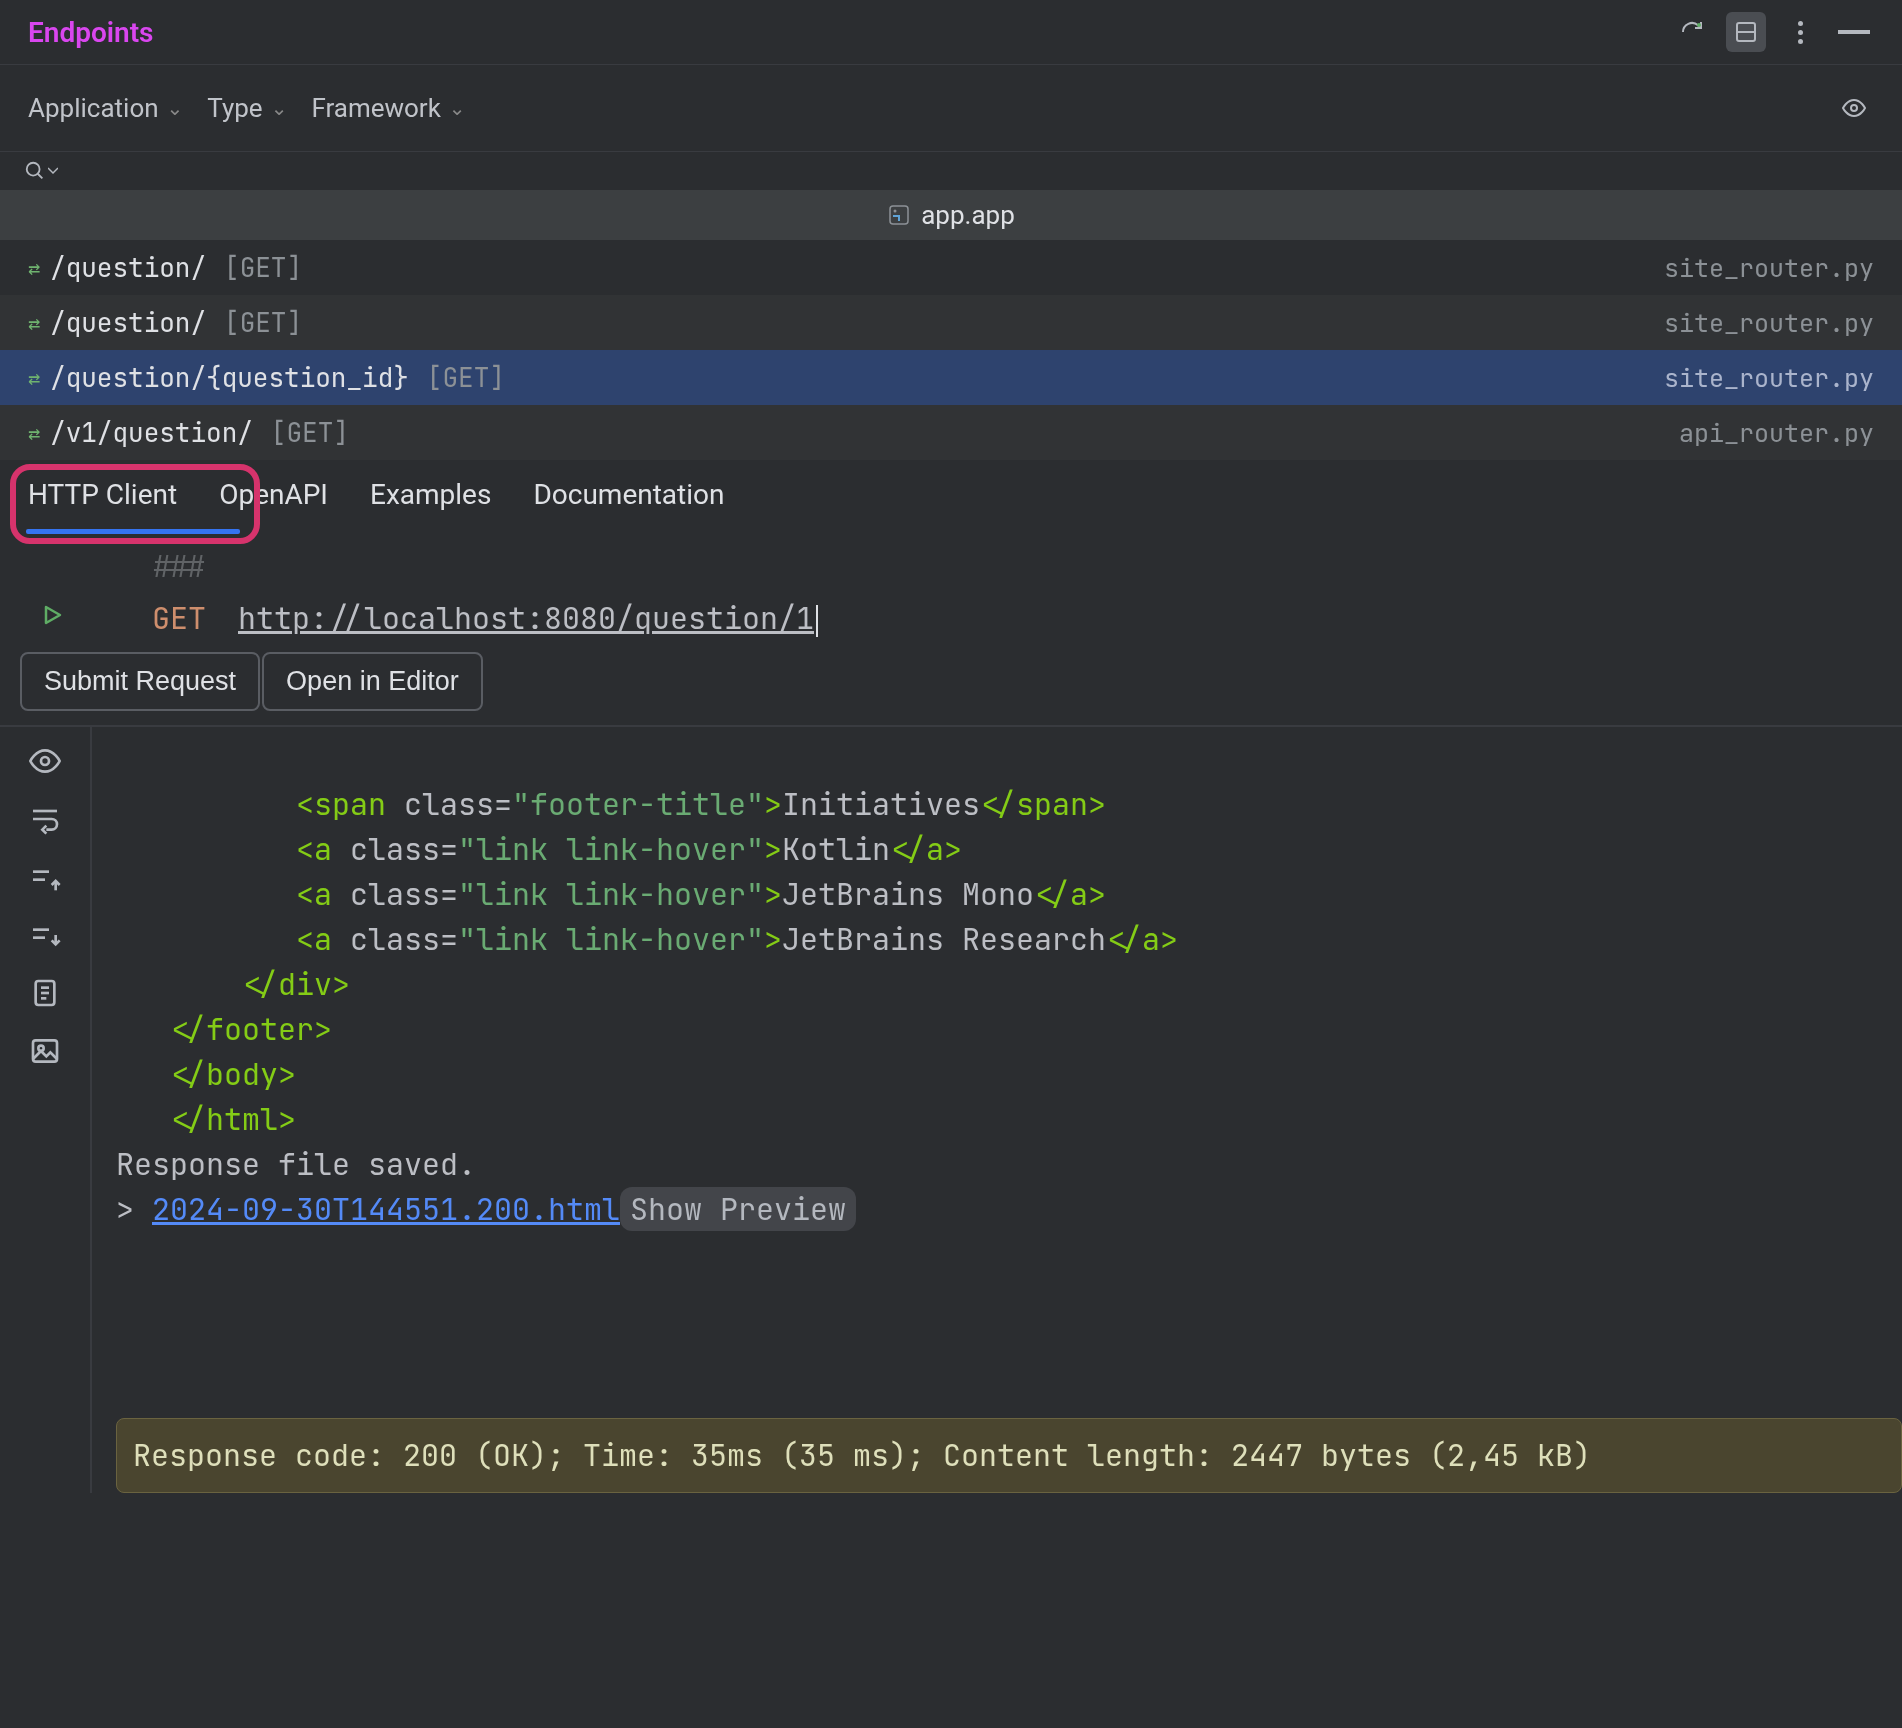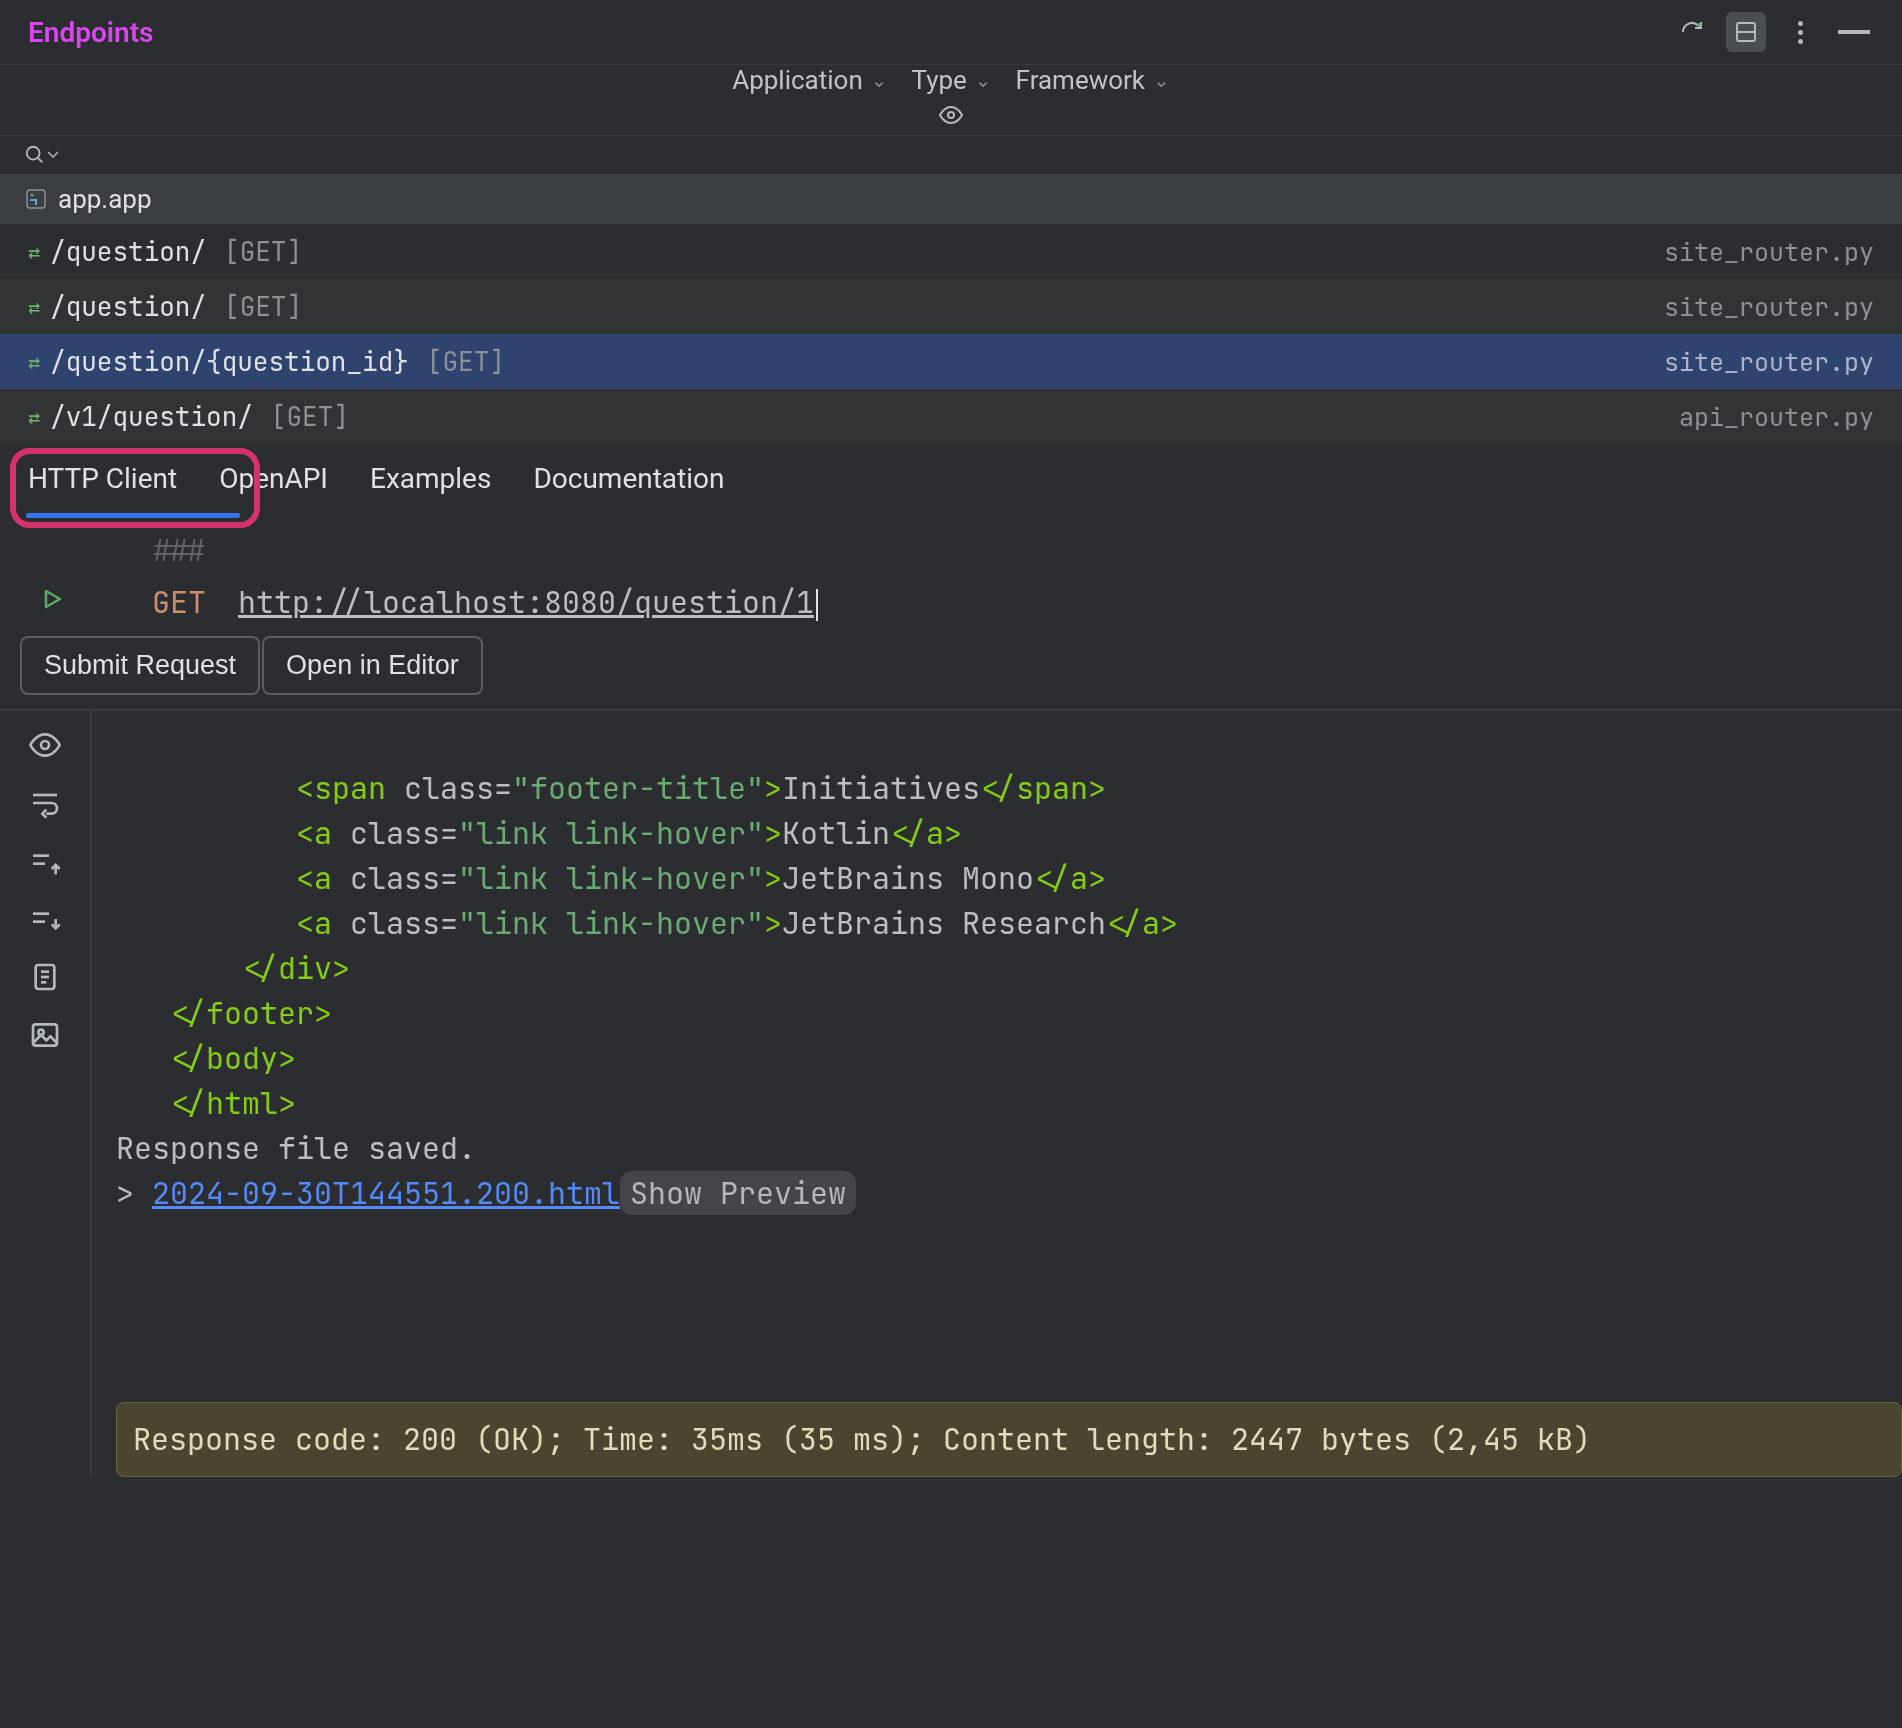--- a/index.html
+++ b/index.html
@@ -41,24 +41,23 @@
     }
     .icon-btn.active {
       background: #4a4d52;
     }
     .icon-btn svg { width: 24px; height: 24px; }
 
     .filter-bar {
       display: flex;
       align-items: center;
       justify-content: space-between;
-      padding: 0 28px;
+      padding: 23px 28px;
       background: #2b2d30;
       border-top: 1px solid #393b40;
-      flex-direction: column;
     }
     .filters { display: flex; gap: 24px; }
     .filter-item {
       display: flex;
       align-items: center;
       gap: 8px;
       font-size: 26px;
       color: #c0c3c9;
       cursor: pointer;
     }
@@ -78,20 +77,21 @@
       gap: 2px;
     }
 
     .app-row {
       display: flex;
       align-items: center;
       padding: 10px 24px;
       background: #3c3f41;
       font-size: 26px;
       gap: 10px;
+      justify-content: center;
     }
     .file-icon {
       width: 24px;
       height: 24px;
       display: inline-flex;
       align-items: center;
       justify-content: center;
     }
 
     .endpoint-row {

